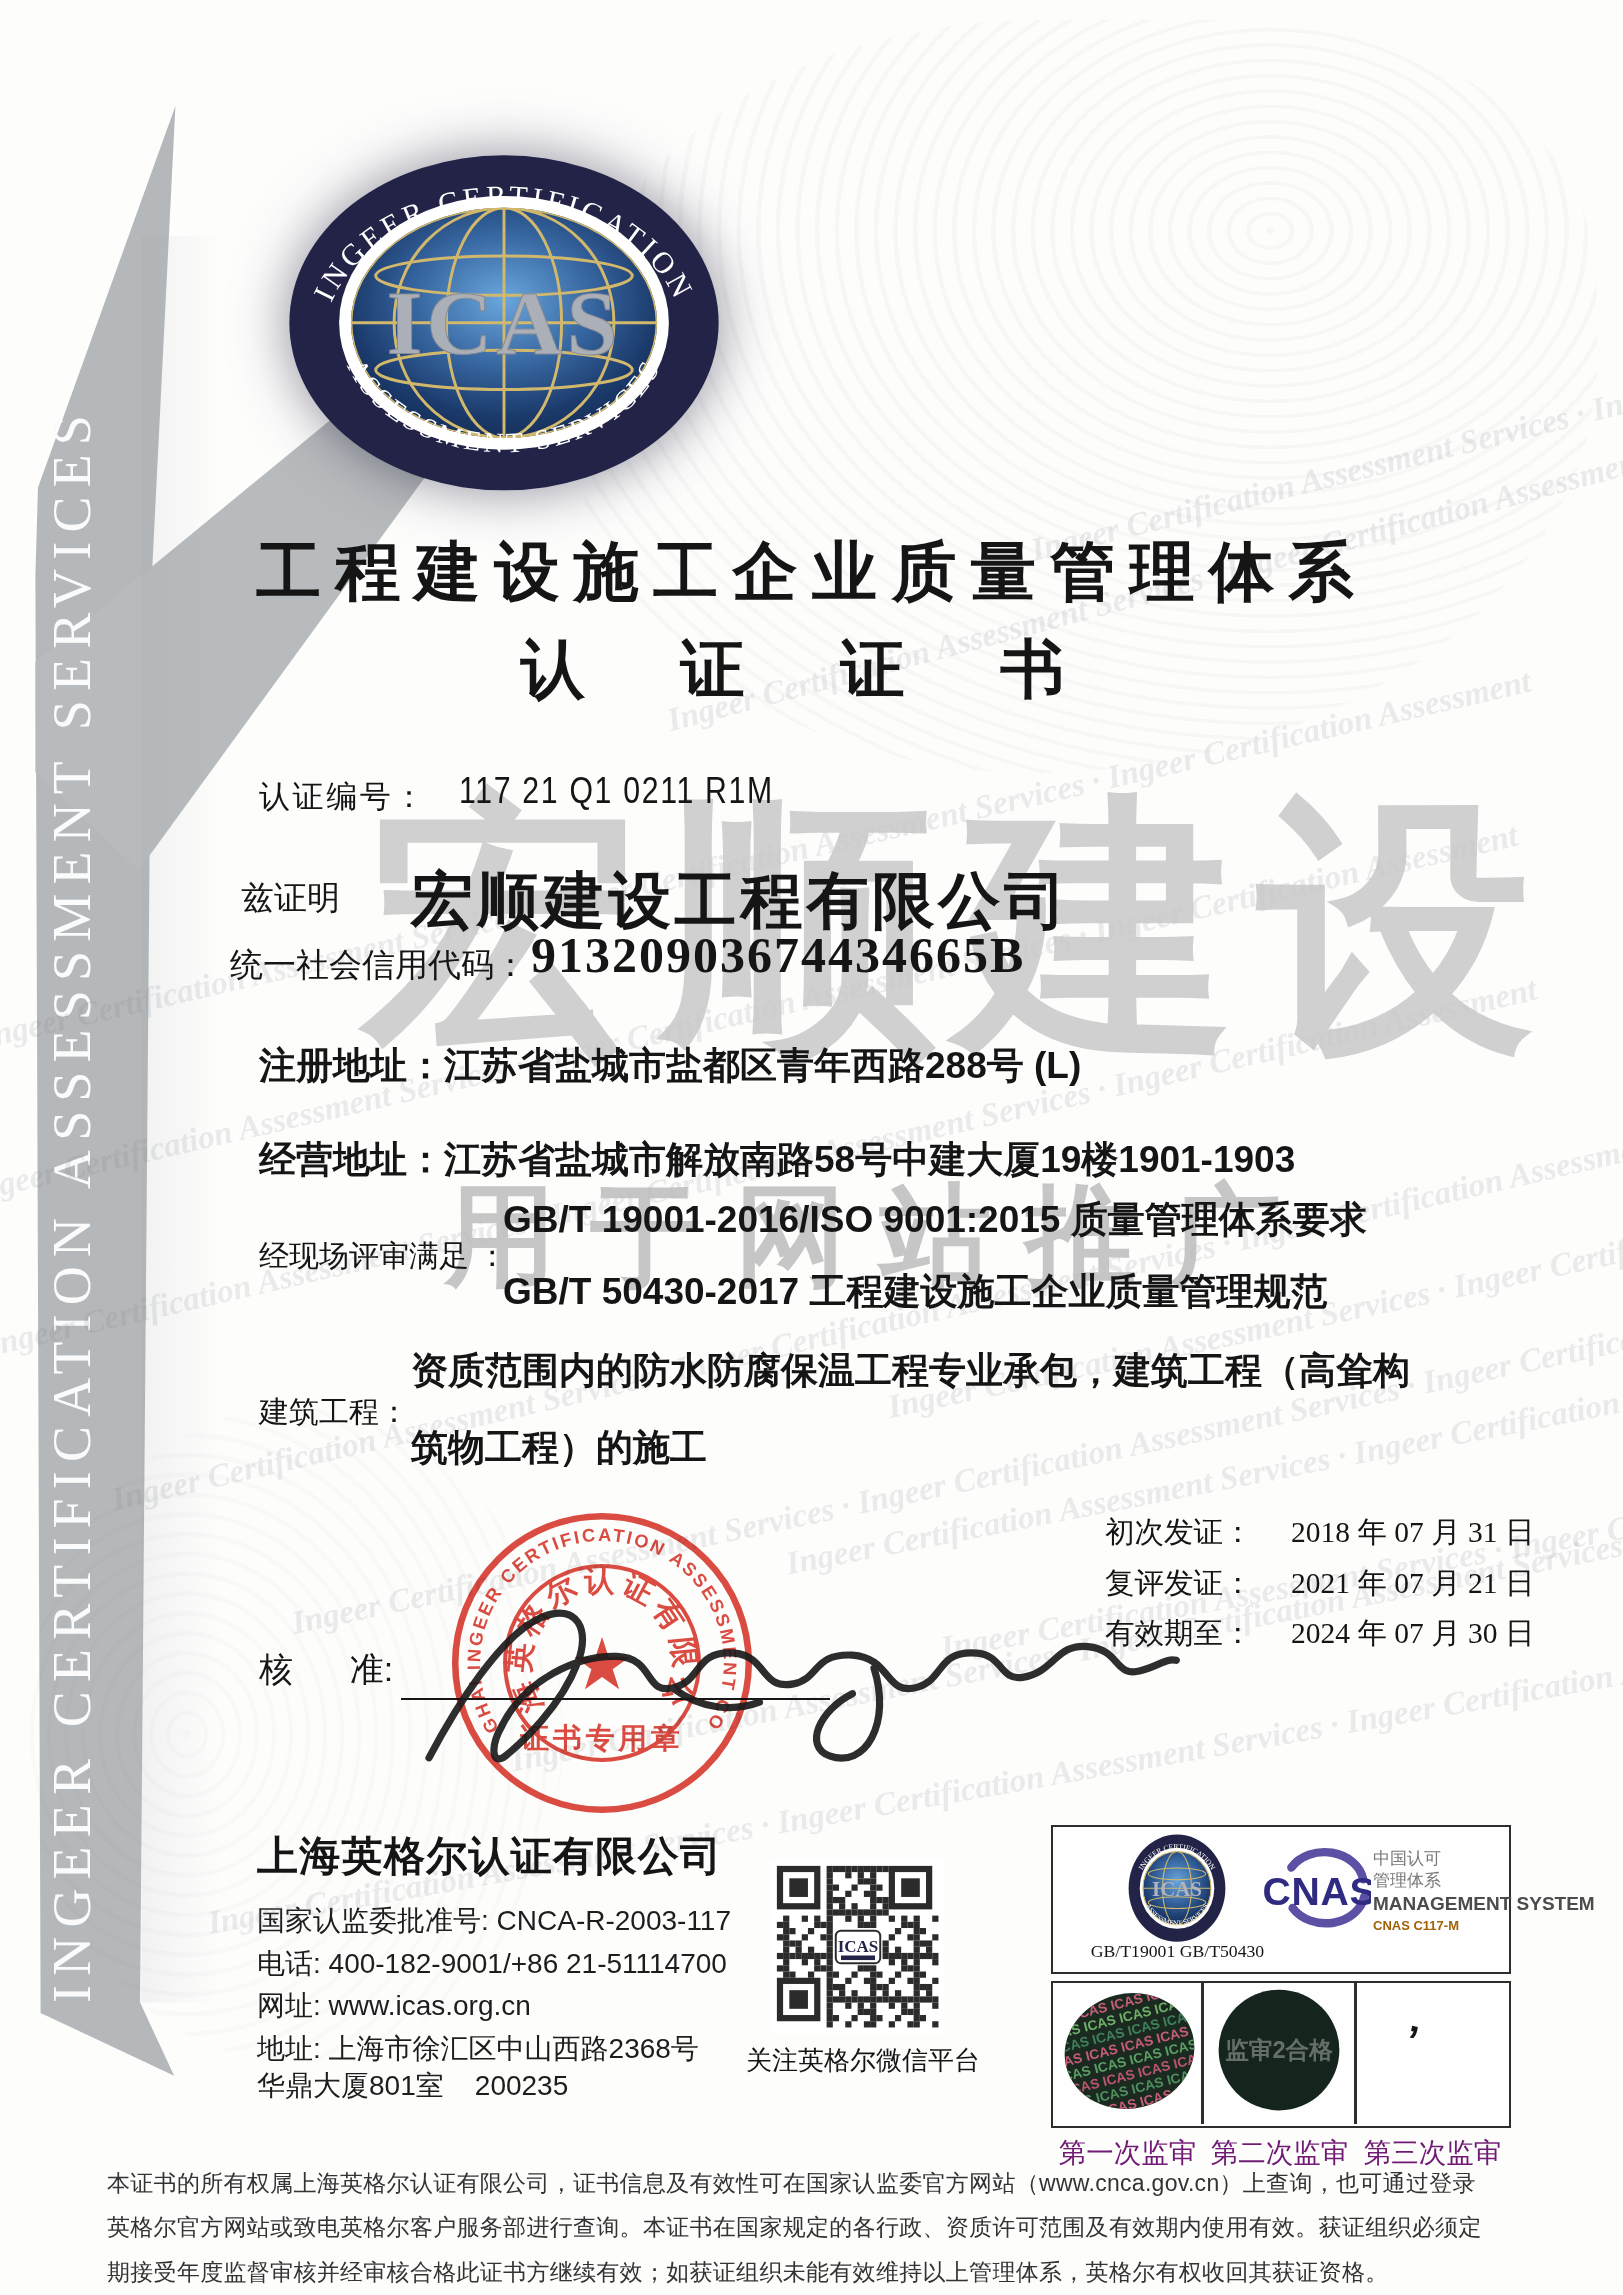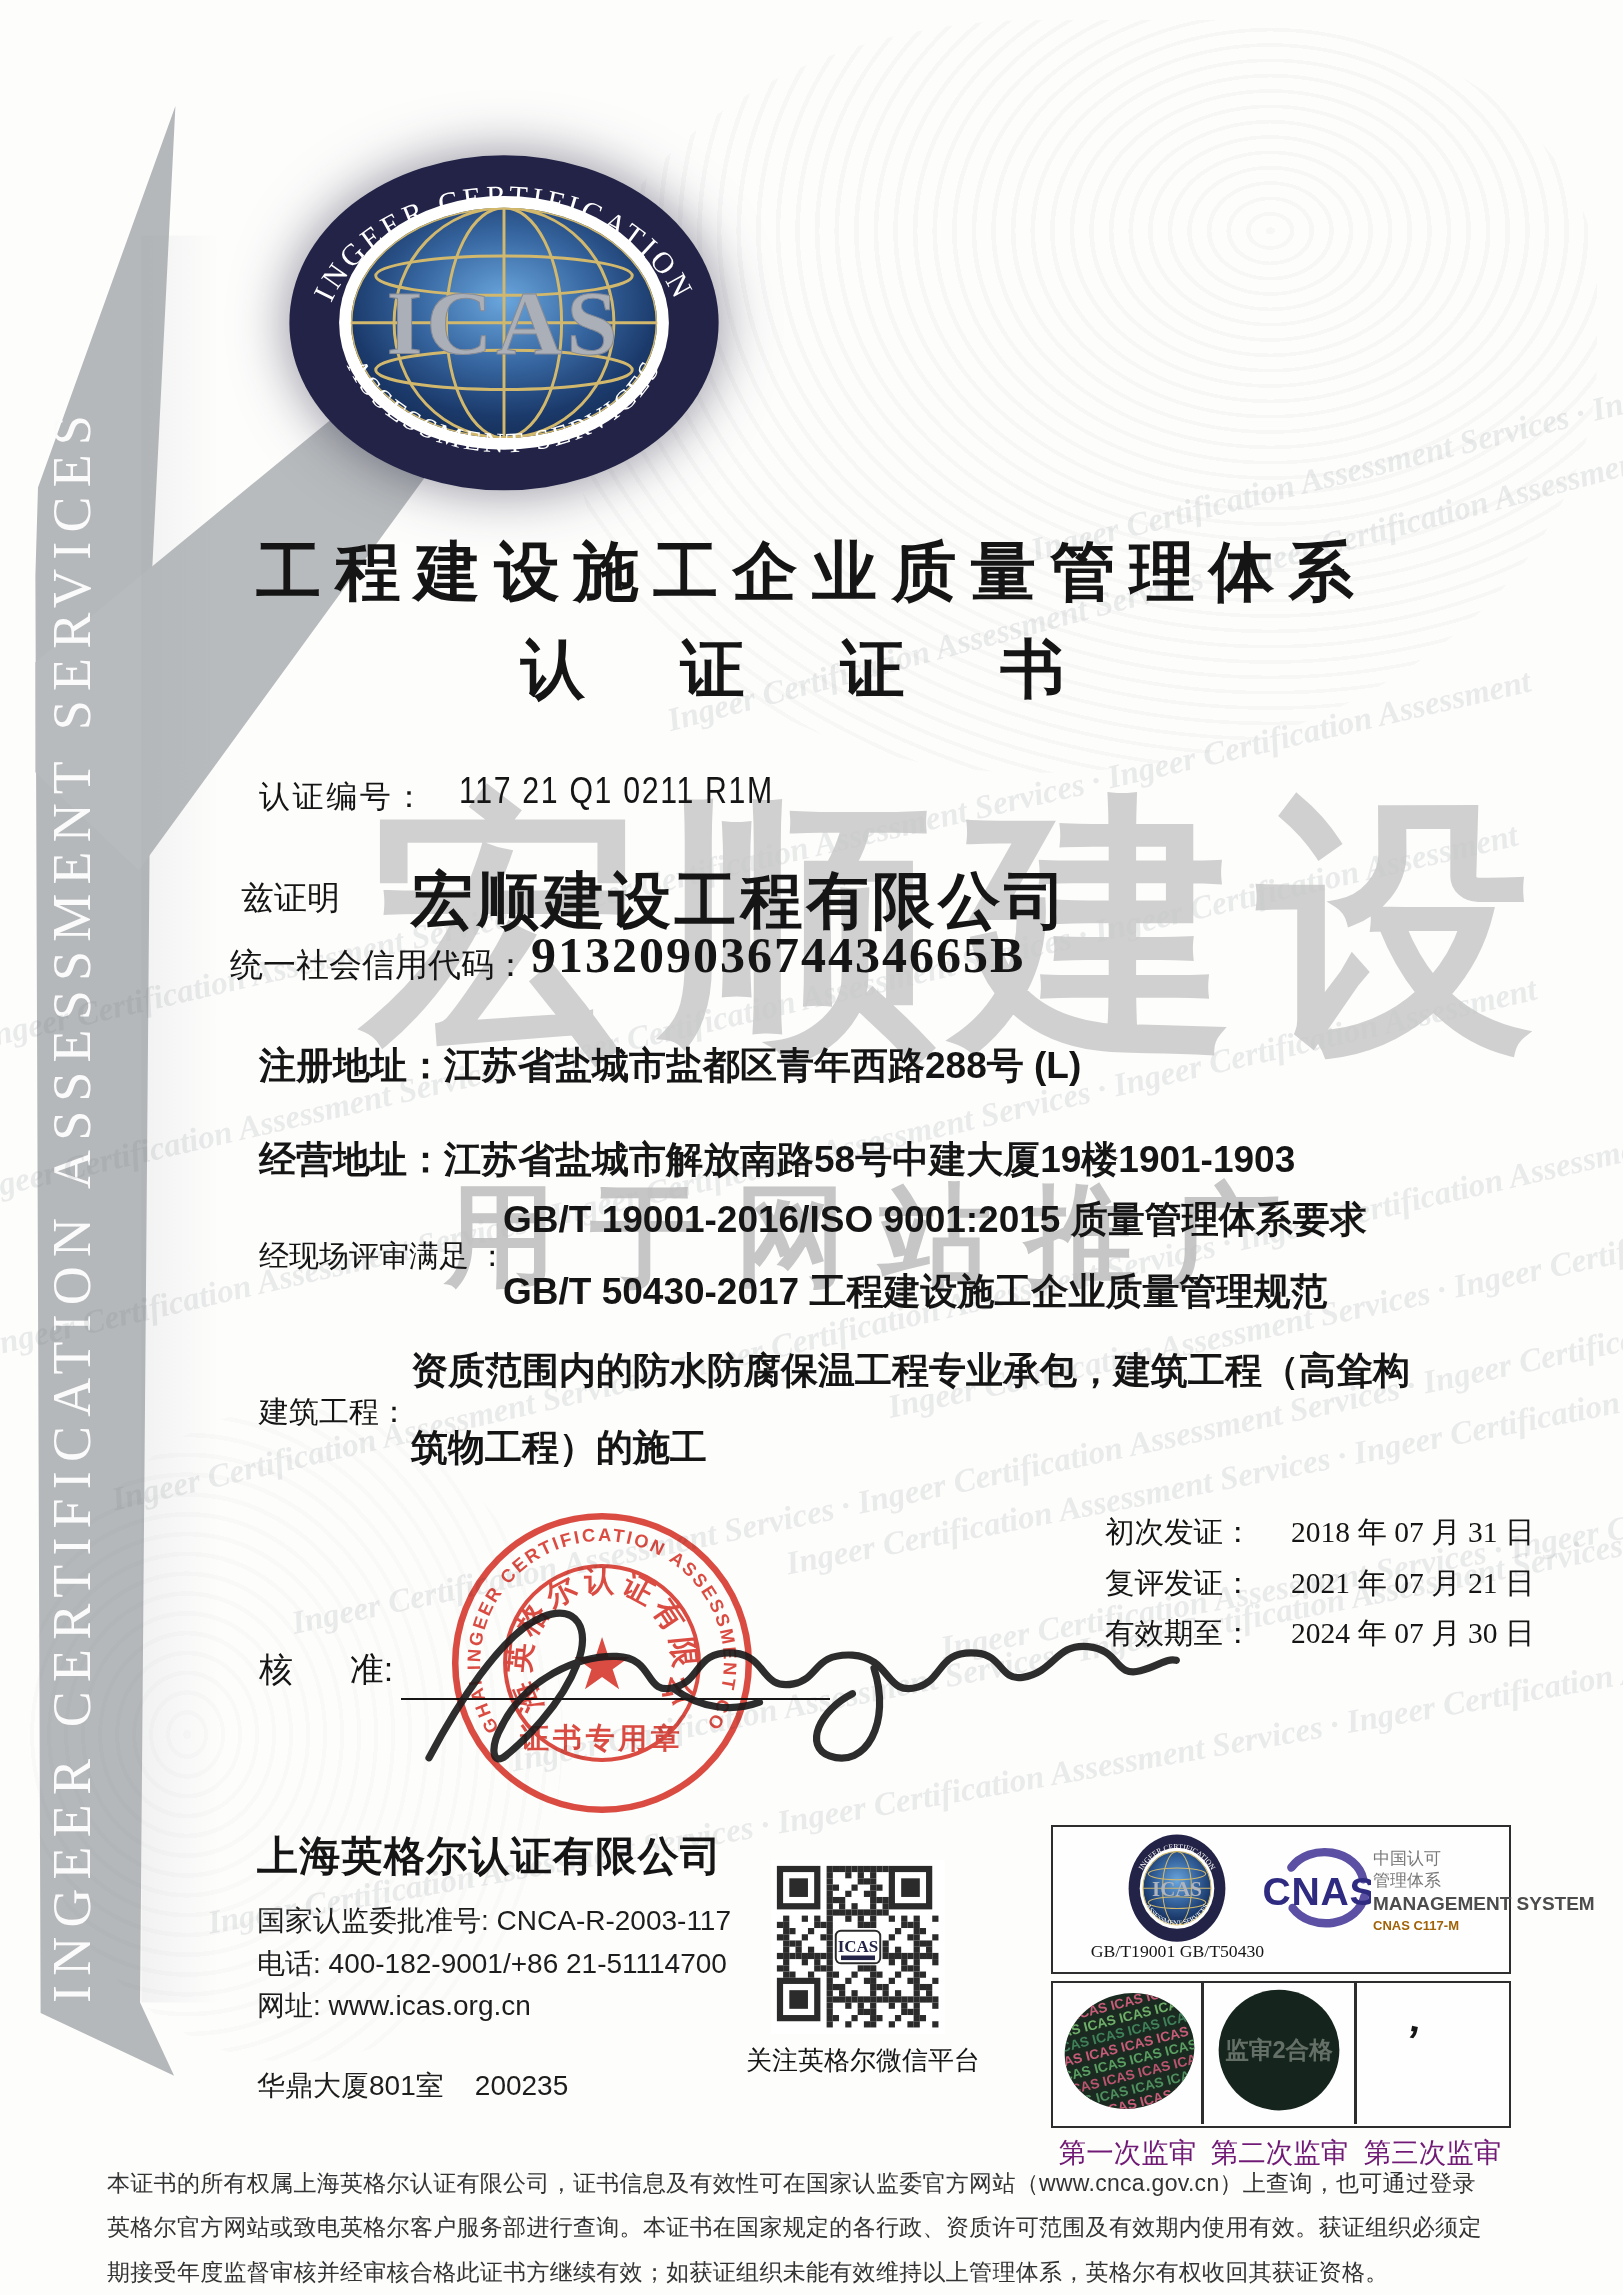--- a/index.html
+++ b/index.html
@@ -206,20 +206,21 @@
                C 1172,164 1182,152 1197,156"></path>
       <path d="M 735,168 C 762,252 722,322 667,302 C 627,287 652,232 702,207"></path>
       <path d="M 430,200 C 470,230 520,235 560,220"></path>
     </g>
   </svg>
 
   <div class="abs f" id="issuer-name">上海英格尔认证有限公司</div>
   <div class="abs iss" id="iss0">国家认监委批准号: CNCA-R-2003-117</div>
   <div class="abs iss" id="iss1">电话: 400-182-9001/+86 21-51114700</div>
   <div class="abs iss" id="iss2">网址: www.icas.org.cn</div>
+  <div class="abs iss" id="iss3">地址: 上海市徐汇区中山西路2368号</div>
   <div class="abs iss" id="iss4">华鼎大厦801室    200235</div>
 
   <svg class="abs" id="qr" width="174" height="174" viewBox="0 0 266 266">
     <rect width="266" height="266" fill="#ffffff"></rect>
     <g id="qr-mods" fill="#2b2b2b">
         <rect x="9" y="94.5" width="9.5" height="9.5"></rect>
         <rect x="9" y="113.5" width="9.5" height="9.5"></rect>
         <rect x="9" y="142" width="9.5" height="9.5"></rect>
         <rect x="9" y="161" width="9.5" height="9.5"></rect>
         <rect x="18.5" y="85" width="9.5" height="9.5"></rect>

